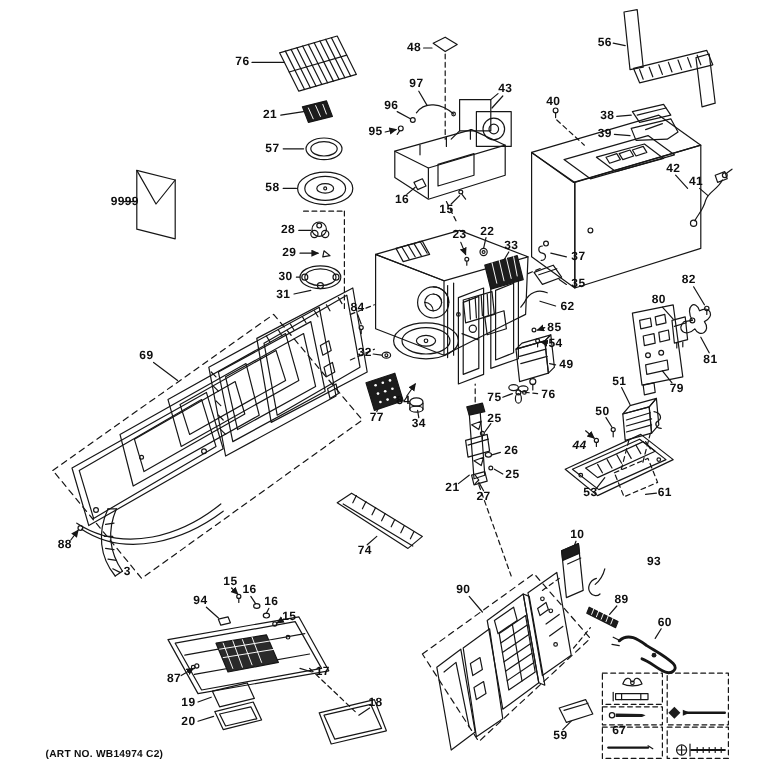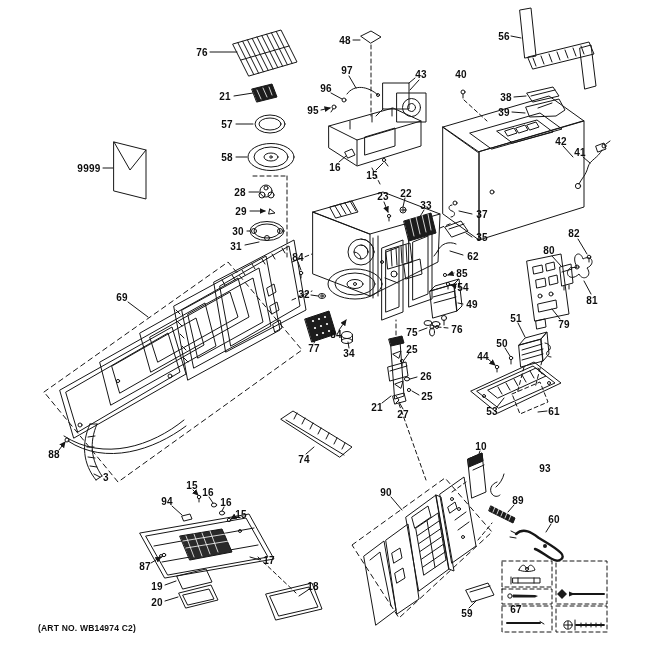--- a/index.html
+++ b/index.html
@@ -602,34 +602,34 @@
         <line x1="596" y1="623" x2="596" y2="627"></line>
     <line x1="601" y1="623" x2="601" y2="627"></line>
   </g>
 </svg>
 
 <div style="position:absolute;left:0;top:0;width:650px;height:650px;">
       <span class="callout" style="left: 202px; top: 52px;">76</span>
       <span class="callout" style="left: 225px; top: 96px;">21</span>
       <span class="callout" style="left: 227px; top: 124px;">57</span>
       <span class="callout" style="left: 227px; top: 157px;">58</span>
-      <span class="callout" style="left: 89px; top: 168px;">9999</span>
+      <span class="callout" style="left: 104px; top: 168px;">9999</span>
       <span class="callout" style="left: 240px; top: 192px;">28</span>
       <span class="callout" style="left: 241px; top: 211px;">29</span>
       <span class="callout" style="left: 238px; top: 231px;">30</span>
       <span class="callout" style="left: 236px; top: 246px;">31</span>
       <span class="callout" style="left: 345px; top: 40px;">48</span>
       <span class="callout" style="left: 347px; top: 70px;">97</span>
       <span class="callout" style="left: 326px; top: 88px;">96</span>
       <span class="callout" style="left: 313px; top: 110px; text-align: center;">95</span>
       <span class="callout" style="left: 421px; top: 74px;">43</span>
       <span class="callout" style="left: 335px; top: 167px;">16</span>
       <span class="callout" style="left: 372px; top: 175px;">15</span>
       <span class="callout" style="left: 504px; top: 36px;">56</span>
-      <span class="callout" style="left: 461px; top: 74px;">40</span>
+      <span class="callout" style="left: 461px; top: 85px;">40</span>
       <span class="callout" style="left: 506px; top: 97px;">38</span>
       <span class="callout" style="left: 504px; top: 112px;">39</span>
       <span class="callout" style="left: 561px; top: 141px;">42</span>
       <span class="callout" style="left: 580px; top: 152px;">41</span>
       <span class="callout" style="left: 383px; top: 196px;">23</span>
       <span class="callout" style="left: 406px; top: 193px;">22</span>
       <span class="callout" style="left: 426px; top: 205px;">33</span>
       <span class="callout" style="left: 482px; top: 214px;">37</span>
       <span class="callout" style="left: 482px; top: 237px;">35</span>
       <span class="callout" style="left: 473px; top: 256px;">62</span>
@@ -647,21 +647,21 @@
       <span class="callout" style="left: 426px; top: 376px;">26</span>
       <span class="callout" style="left: 427px; top: 396px;">25</span>
       <span class="callout" style="left: 377px; top: 407px;">21</span>
       <span class="callout" style="left: 403px; top: 414px;">27</span>
       <span class="callout" style="left: 304px; top: 459px;">74</span>
       <span class="callout" style="left: 122px; top: 297px;">69</span>
       <span class="callout" style="left: 54px; top: 454px;">88</span>
       <span class="callout" style="left: 106px; top: 477px;">3</span>
       <span class="callout" style="left: 516px; top: 318px;">51</span>
       <span class="callout" style="left: 502px; top: 343px;">50</span>
-      <span class="callout" style="left: 483px; top: 356px;">44</span>
+      <span class="callout" style="left: 483px; top: 372px; font-style: italic;">44</span>
       <span class="callout" style="left: 492px; top: 411px;">53</span>
       <span class="callout" style="left: 554px; top: 411px;">61</span>
       <span class="callout" style="left: 549px; top: 250px;">80</span>
       <span class="callout" style="left: 574px; top: 233px;">82</span>
       <span class="callout" style="left: 592px; top: 300px;">81</span>
       <span class="callout" style="left: 564px; top: 324px;">79</span>
       <span class="callout" style="left: 386px; top: 492px;">90</span>
       <span class="callout" style="left: 481px; top: 446px;">10</span>
       <span class="callout" style="left: 507px; top: 468px; margin-left: 38px;">93</span>
       <span class="callout" style="left: 518px; top: 500px;">89</span>

